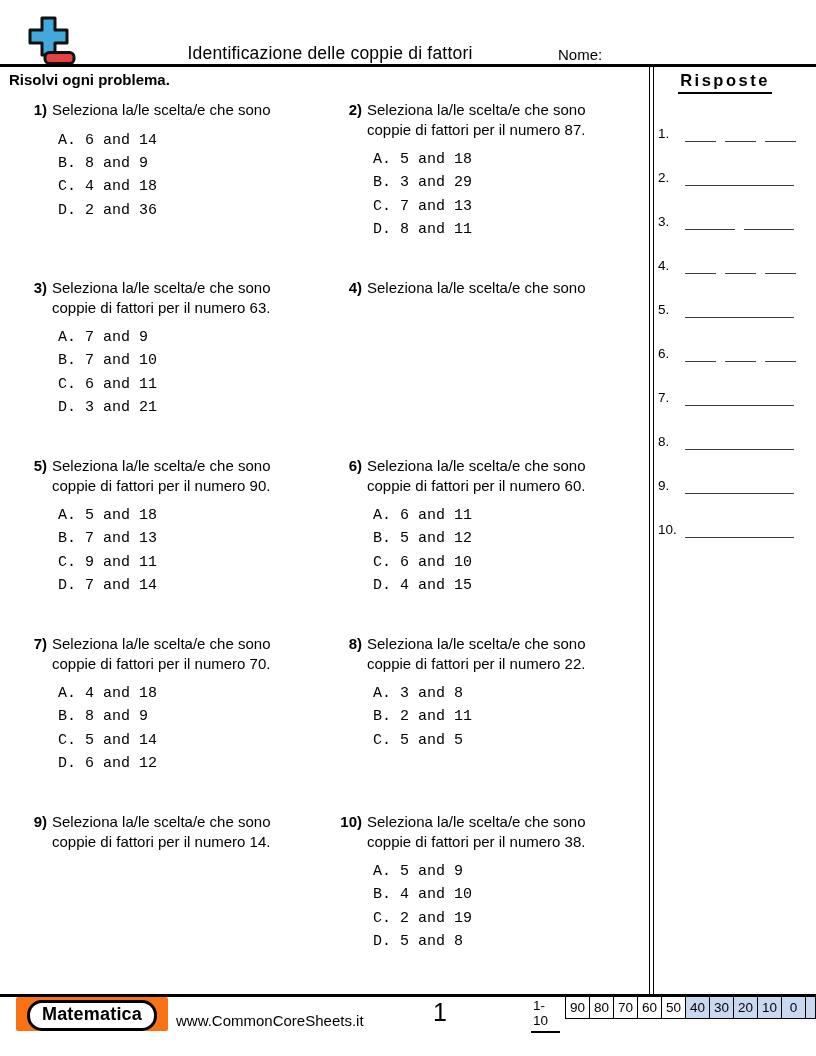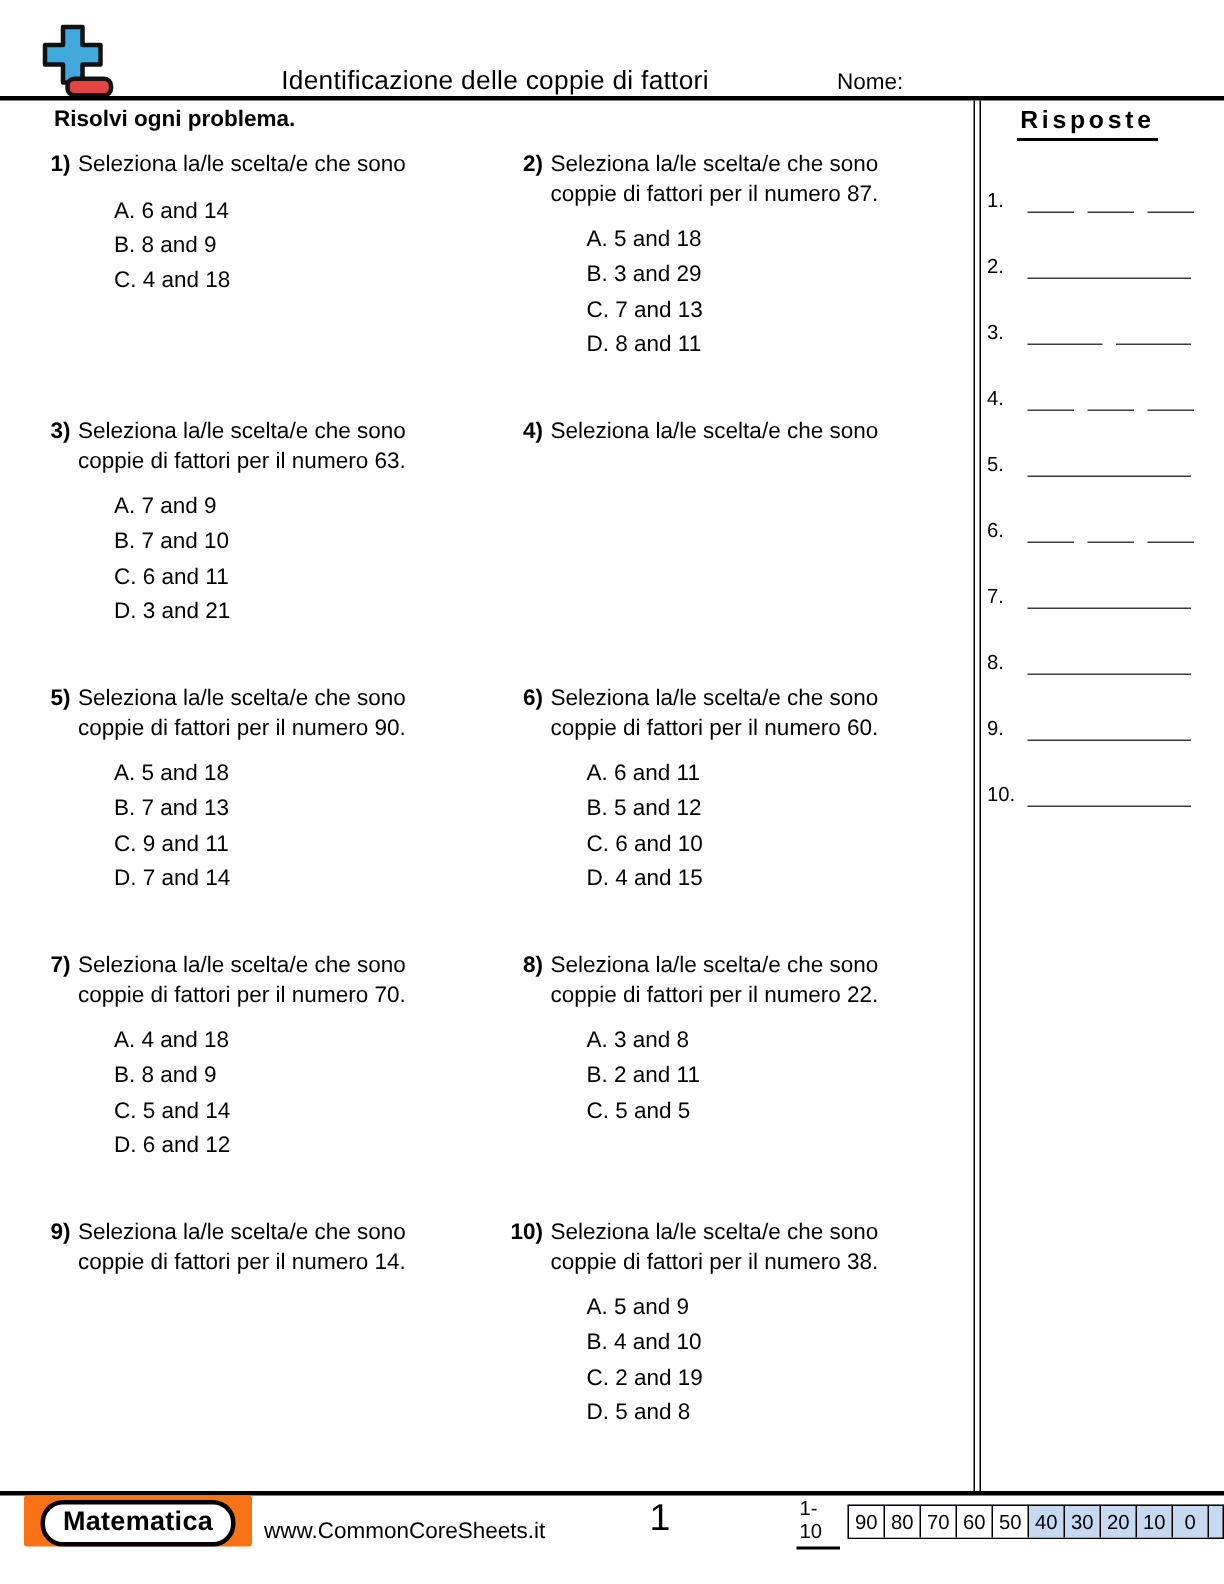--- a/index.html
+++ b/index.html
@@ -6,51 +6,51 @@
   body{
     width:816px;height:1056px;position:relative;background:#ffffff;
     font-family:"Liberation Sans",sans-serif;color:#000;overflow:hidden;
   }
   
   .logo{position:absolute;left:26px;top:15px;width:52px;height:52px;}
   .page-title{position:absolute;left:110px;top:43px;width:440px;text-align:center;
     font-size:17.5px;letter-spacing:.2px;}
   .name-label{position:absolute;left:558px;top:46px;font-size:15px;}
   .header-rule{position:absolute;left:0;top:64px;width:816px;height:3px;background:#000;}
-  .instructions{position:absolute;left:36px;top:71px;font-size:15px;font-weight:700;}
+  .instructions{position:absolute;left:9px;top:71px;font-size:15px;font-weight:700;}
   
   .v-divider{position:absolute;left:649px;top:67px;height:928px;width:3px;
     border-left:1.5px solid #000;border-right:1.5px solid #000;}
   
   .problem{position:absolute;display:flex;width:300px;}
   .pc0{left:24px;} .pc1{left:339px;}
   .pr0{top:100px;} .pr1{top:278px;} .pr2{top:456px;} .pr3{top:634px;} .pr4{top:812px;}
   .qnum{width:23px;flex:none;text-align:right;padding-right:5px;
     font-weight:700;font-size:15px;line-height:19.5px;}
   .qtext{font-size:15px;line-height:19.5px;}
-  .choices{margin-left:24px;margin-top:9px;}
+  .choices{margin-left:6px;margin-top:9px;font-family:Liberation Mono, monospace;}
   .choice{font-size:15px;line-height:23.4px;white-space:nowrap;}
   
   .answers-header{position:absolute;left:655px;top:71px;width:140px;text-align:center;}
   .answers-header span{display:inline-block;font-weight:700;font-size:16.5px;
     letter-spacing:2.5px;border-bottom:2.5px solid #000;padding:0 2px 2px;}
   .arow{position:absolute;left:658px;width:152px;display:flex;align-items:flex-end;}
   .anum{width:27px;flex:none;font-size:13.5px;line-height:16px;}
   .blank-set{display:flex;flex:1;gap:9px;height:16px;}
   .bl{flex:none;border-bottom:1.7px solid #3d3d3d;height:15px;}
   .b1{width:109px;} .b2{width:50px;} .b3{width:31px;}
   
   .footer-rule{position:absolute;left:0;top:994px;width:816px;height:2.5px;background:#000;}
   .brand{position:absolute;left:16px;top:997px;width:152px;height:34px;background:#f97316;
     border-radius:2px;display:flex;align-items:flex-end;justify-content:center;}
   .brand-pill{background:#fff;border:3px solid #000;border-radius:15px;
     padding:1px 12px 3px;font-weight:700;font-size:18px;letter-spacing:.2px;}
   .site{position:absolute;left:176px;top:1012px;font-size:15px;}
   .pagenum{position:absolute;left:390px;top:998px;width:100px;text-align:center;font-size:25px;}
-  .score{position:absolute;left:531px;top:996px;display:flex;align-items:center;}
+  .score{position:absolute;left:531px;top:996px;display:flex;align-items:flex-start;}
   .score-label{font-size:13.5px;padding:2px 2px 3px;border-bottom:2px solid #000;margin-right:5px;}
   .score-cells{display:flex;border:1.6px solid #000;background:#c6d9f1;padding-right:9px;}
   .score-cell{width:23px;height:21px;border-right:1.6px solid #000;background:#fff;
     display:flex;align-items:center;justify-content:center;font-size:13.5px;}
   .score-cell.blue{background:#c6d9f1;}
 </style>
 </head>
 <body>
 
 <div>
@@ -73,20 +73,21 @@
   <div class="problem pr0 pc0">
     <span class="qnum">1)</span>
     <div>
       <div class="qtext">
         <div>Seleziona la/le scelta/e che sono</div>
       </div>
       <div class="choices">
         <div class="choice">A. 6 and 14</div>
         <div class="choice">B. 8 and 9</div>
         <div class="choice">C. 4 and 18</div>
+        <div class="choice">D. 2 and 36</div>
       </div>
     </div>
   </div>
 
   <div class="problem pr0 pc1">
     <span class="qnum">2)</span>
     <div>
       <div class="qtext">
         <div>Seleziona la/le scelta/e che sono</div>
         <div>coppie di fattori per il numero 87.</div>

